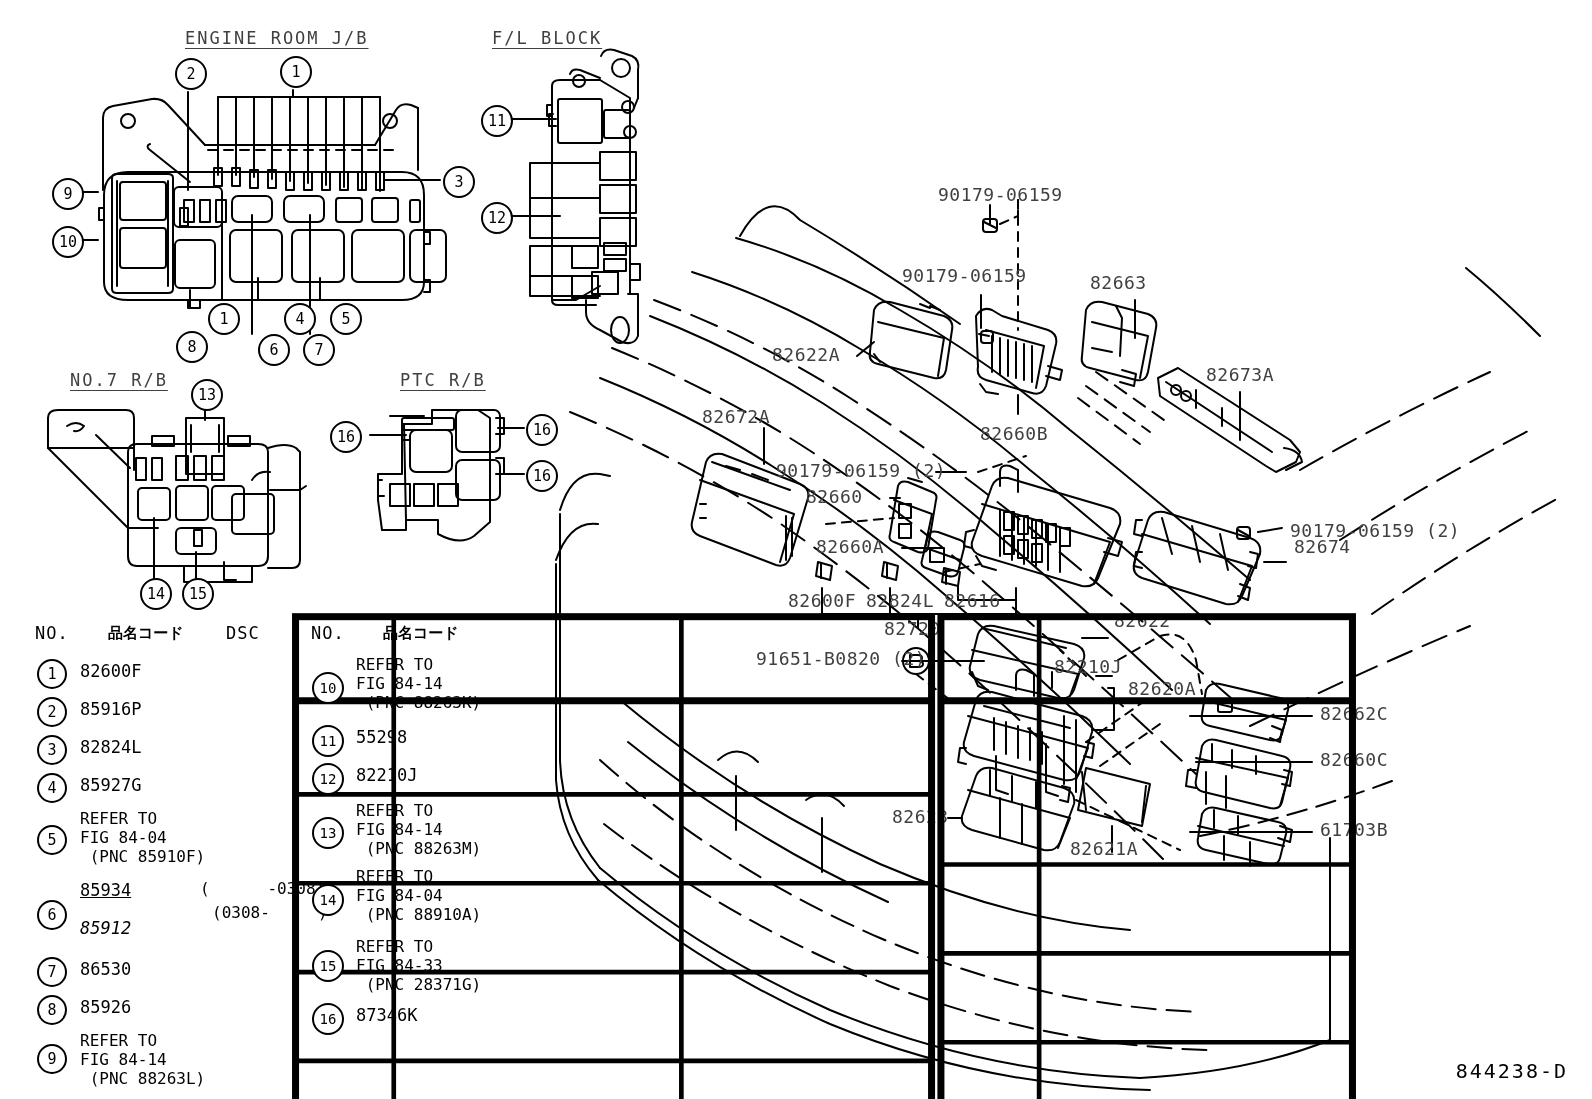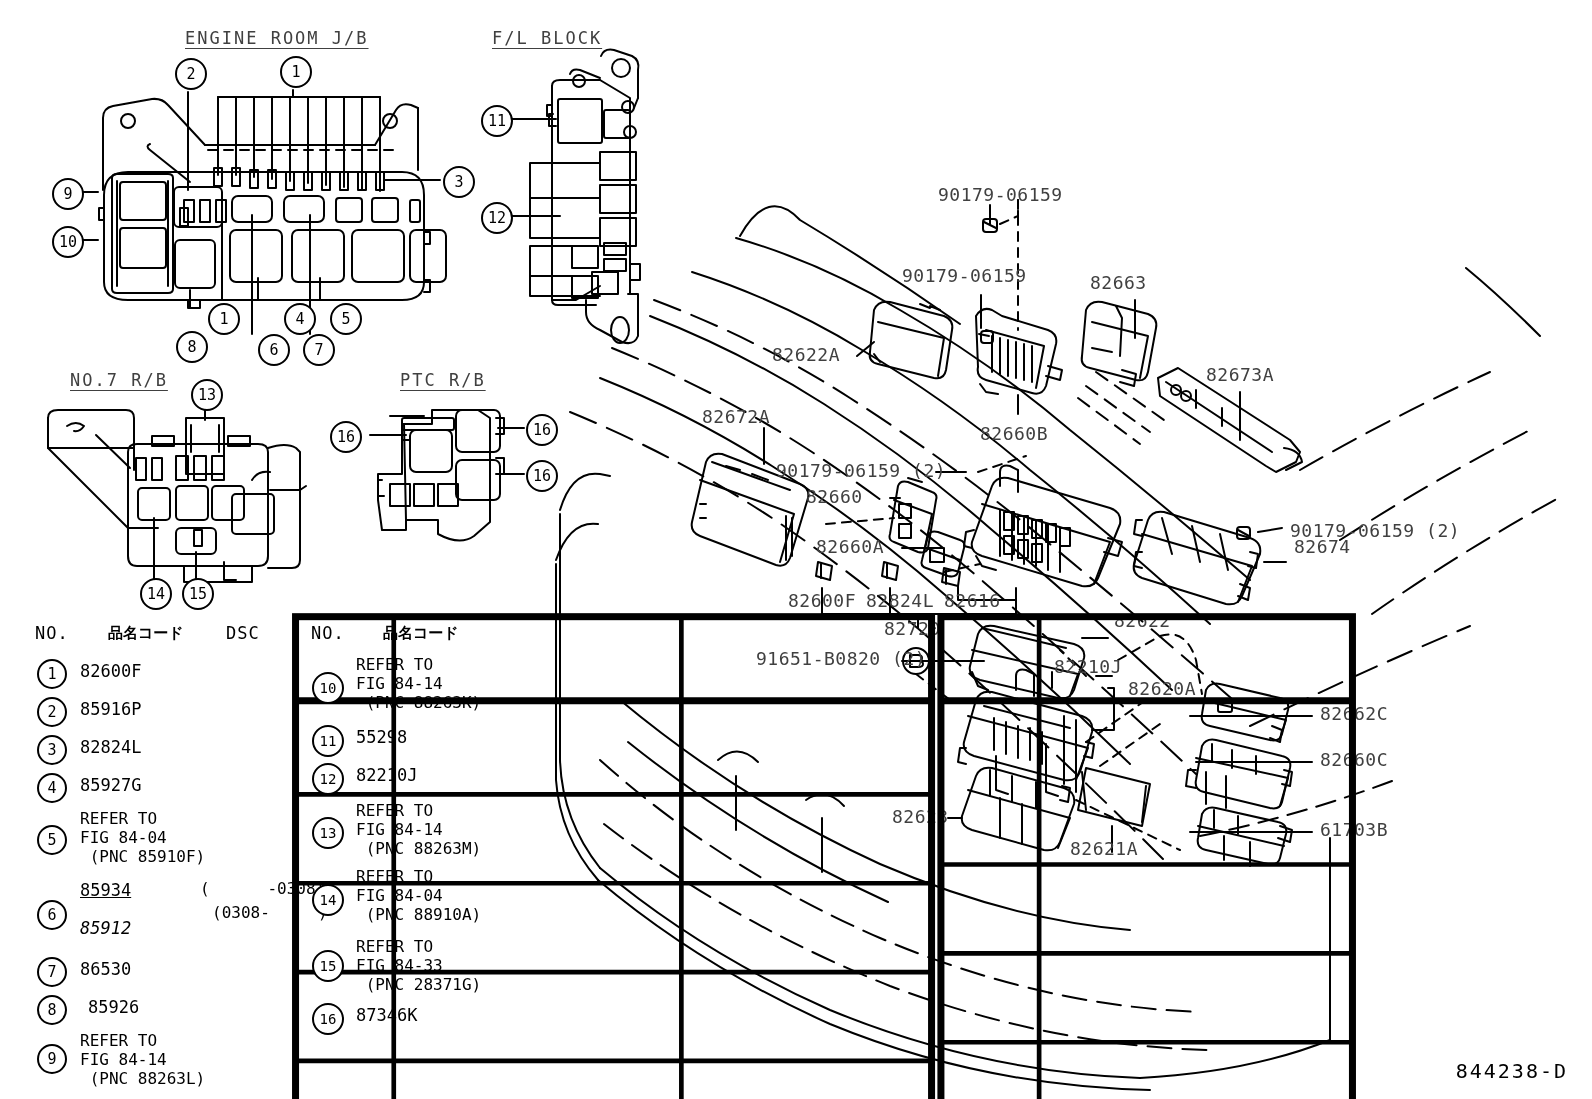--- a/index.html
+++ b/index.html
@@ -508,21 +508,21 @@
     <div class="celltxt" style="position:absolute;left:52px;top:125px;">82824L</div>
     <div class="celltxt" style="position:absolute;left:52px;top:163px;">85927G</div>
     <div class="celltxt" style="position:absolute;left:52px;top:198px;font-size:16px;">REFER TO
 FIG 84-04
  (PNC 85910F)</div>
     <div class="celltxt" style="position:absolute;left:52px;top:268px;text-decoration:underline;">85934</div>
     <div class="celltxt" style="position:absolute;left:172px;top:268px;font-size:16px;">(      -0308)</div>
     <div class="celltxt" style="position:absolute;left:52px;top:306px;font-style:italic;">85912</div>
     <div class="celltxt" style="position:absolute;left:172px;top:292px;font-size:16px;margin-left:12px;">(0308-     )</div>
     <div class="celltxt" style="position:absolute;left:52px;top:347px;">86530</div>
-    <div class="celltxt" style="position:absolute;left:60px;top:385px;">85926</div>
+    <div class="celltxt" style="position:absolute;left:52px;top:385px;">85926</div>
     <div class="celltxt" style="position:absolute;left:52px;top:420px;font-size:16px;">REFER TO
 FIG 84-14
  (PNC 88263L)</div>
 
     <div class="hdr" style="position:absolute;left:283px;top:11px;">NO.</div>
     <div class="jp" style="position:absolute;left:355px;top:12px;">品名コード</div>
 
     <div class="circ" style="left:284px;top:60px;width:28px;height:28px;font-size:14px;">10</div>
     <div class="circ" style="left:284px;top:113px;width:28px;height:28px;font-size:14px;">11</div>
     <div class="circ" style="left:284px;top:151px;width:28px;height:28px;font-size:14px;">12</div>

